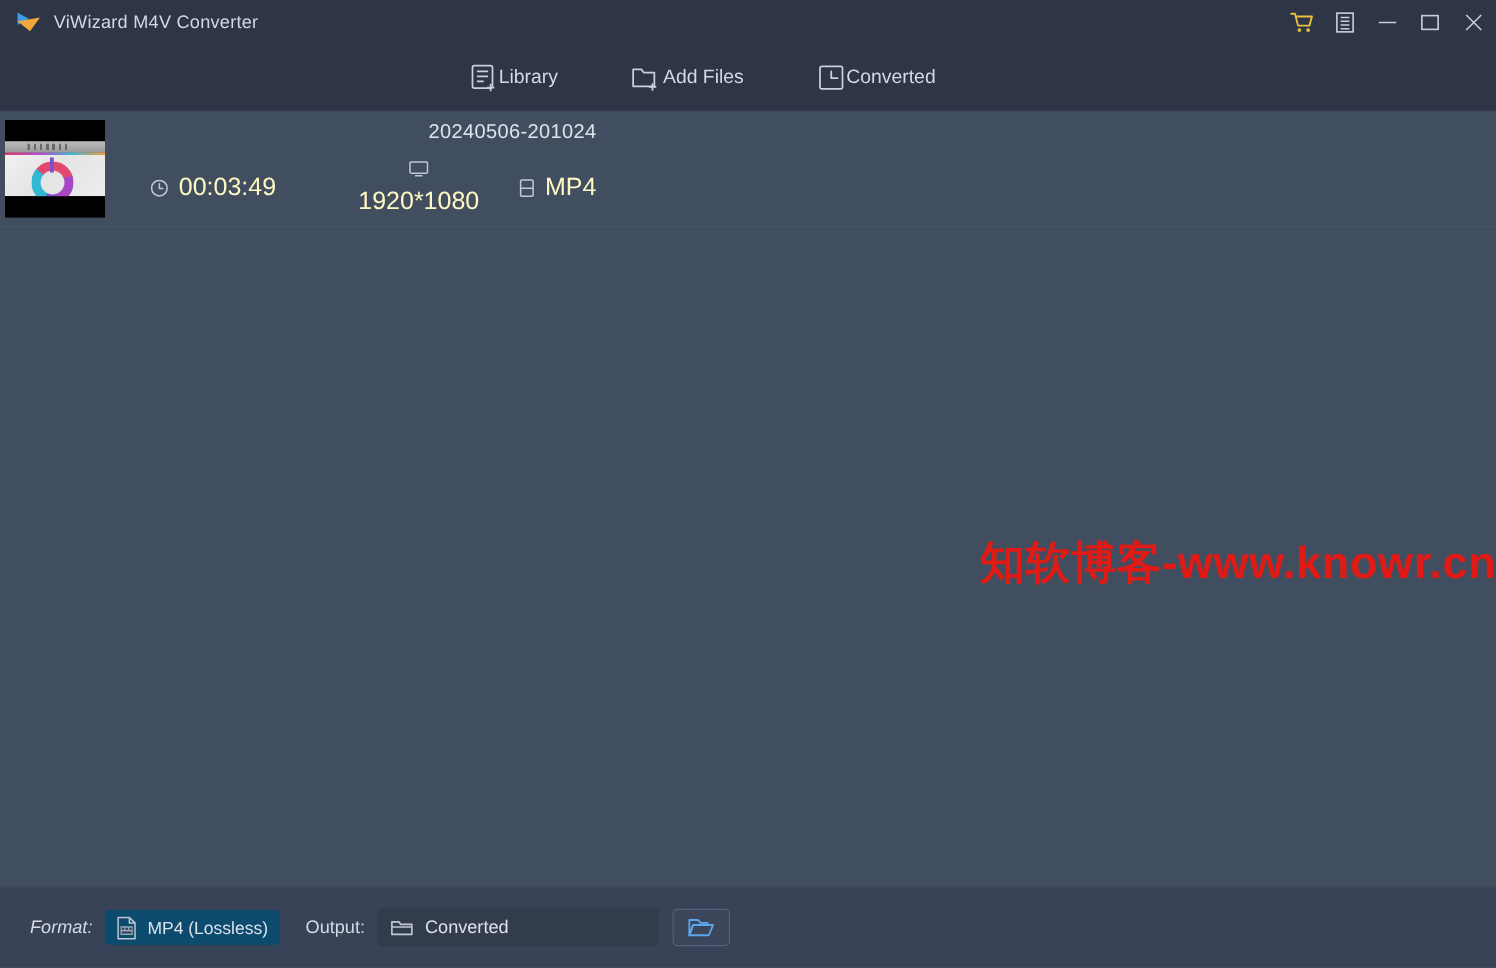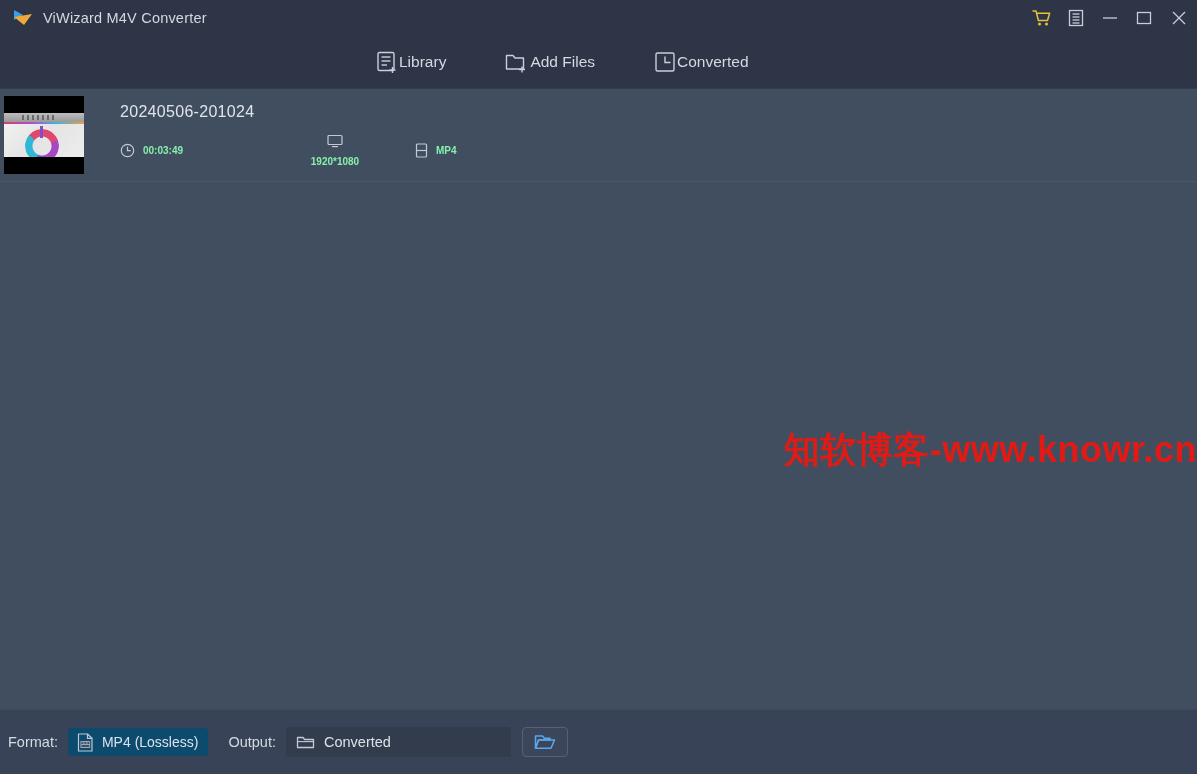--- a/index.html
+++ b/index.html
@@ -92,20 +92,21 @@
 
   
   .file-row {
     height: 92px;
     flex: 0 0 auto;
     display: flex;
     align-items: center;
     position: relative;
     border-bottom: 1px solid #4a5668;
     background: #414e60;
+    text-align: right;
   }
   .thumb {
     width: 80px;
     height: 78px;
     margin-left: 4px;
     background: #000;
     position: relative;
     overflow: hidden;
     flex: 0 0 auto;
   }
@@ -155,23 +156,22 @@
     flex: 0 0 auto;
   }
   .file-name {
     font-size: 16px;
     color: #dfe4ec;
     letter-spacing: .3px;
   }
   .meta-line {
     display: flex;
     align-items: center;
-    font-size: 10px;
-    color: #86efac;
-    font-weight: bold;
+    font-size: 20px;
+    color: #fef9c3;
   }
   .meta-item {
     display: flex;
     align-items: center;
     gap: 8px;
   }
   .meta-item.duration { width: 135px; }
   .meta-item.resolution { width: 160px; flex-direction: column; }
 
   .selects {
@@ -251,21 +251,21 @@
     background: #394357;
     display: flex;
     align-items: center;
     position: relative;
     border-top: 1px solid #3f4a5e;
   }
   .bottom-label {
     font-size: 14.5px;
     color: #d5dae3;
   }
-  .format-label { margin-left: 8px; }
+  .format-label { margin-left: 24px; font-style: italic; }
   .format-btn {
     margin-left: 10px;
     height: 28px;
     background: #0c4a6e;
     border-radius: 4px;
     display: flex;
     align-items: center;
     gap: 8px;
     padding: 0 10px 0 9px;
     cursor: default;

